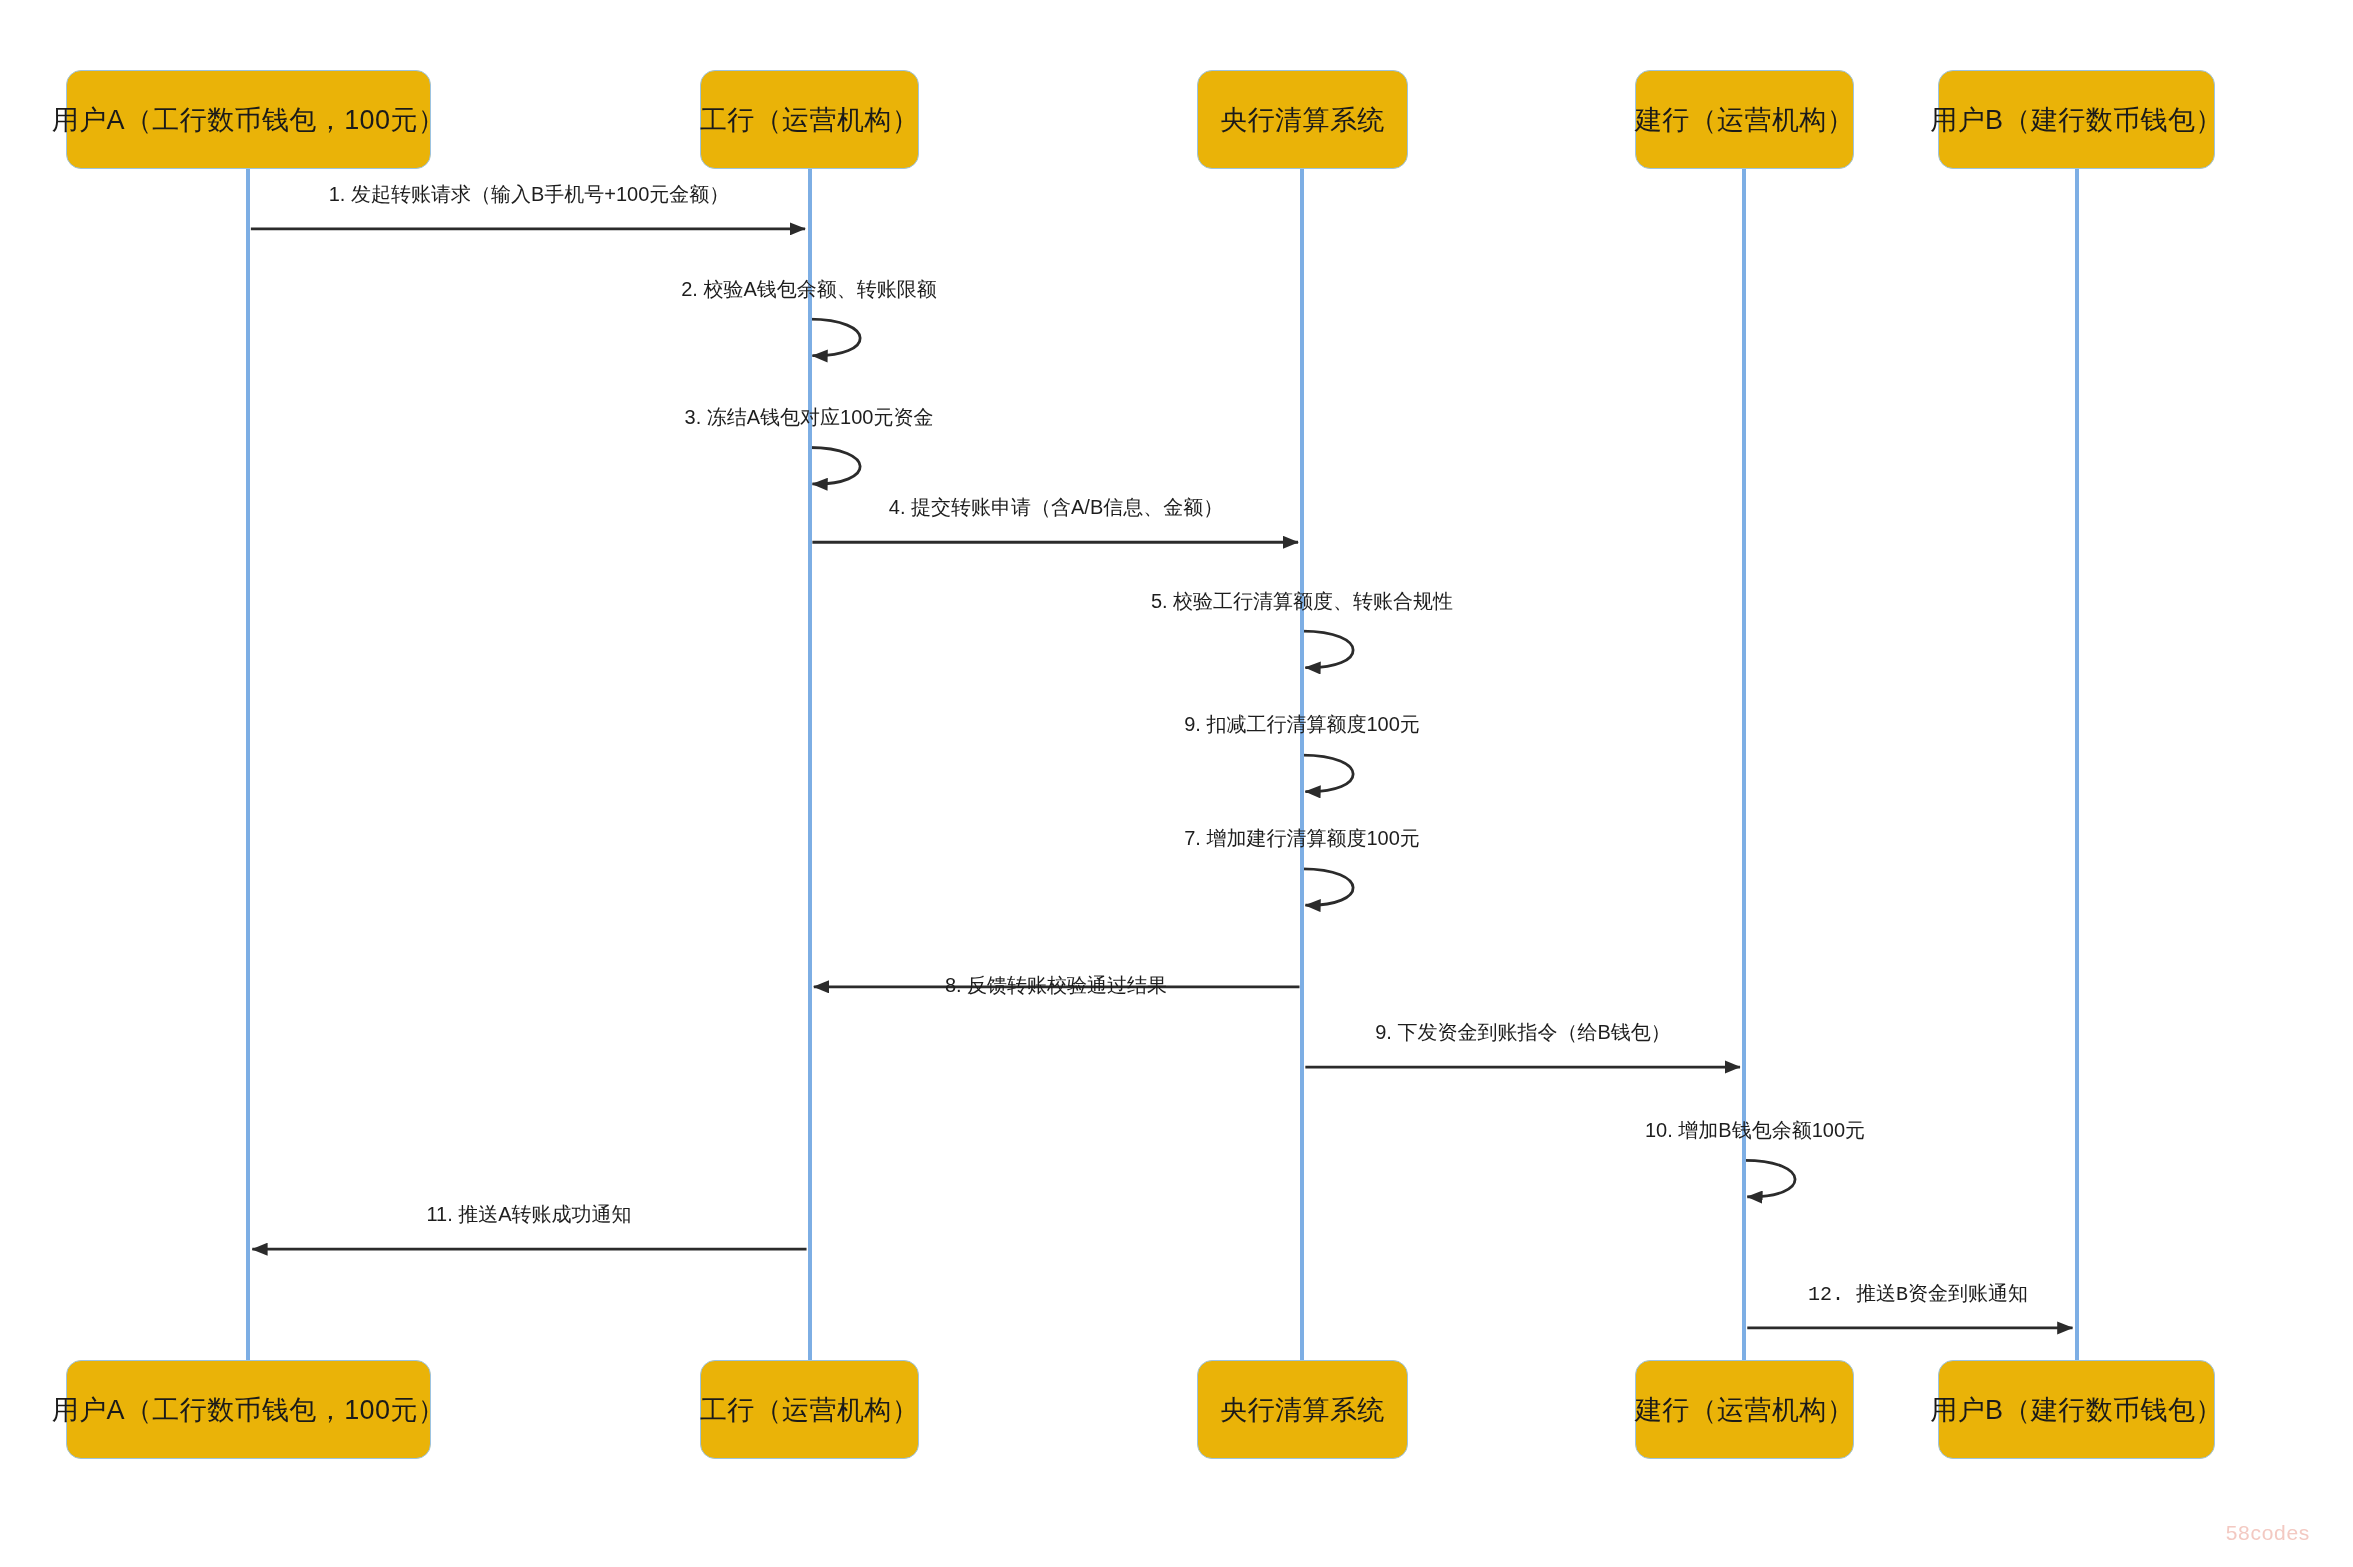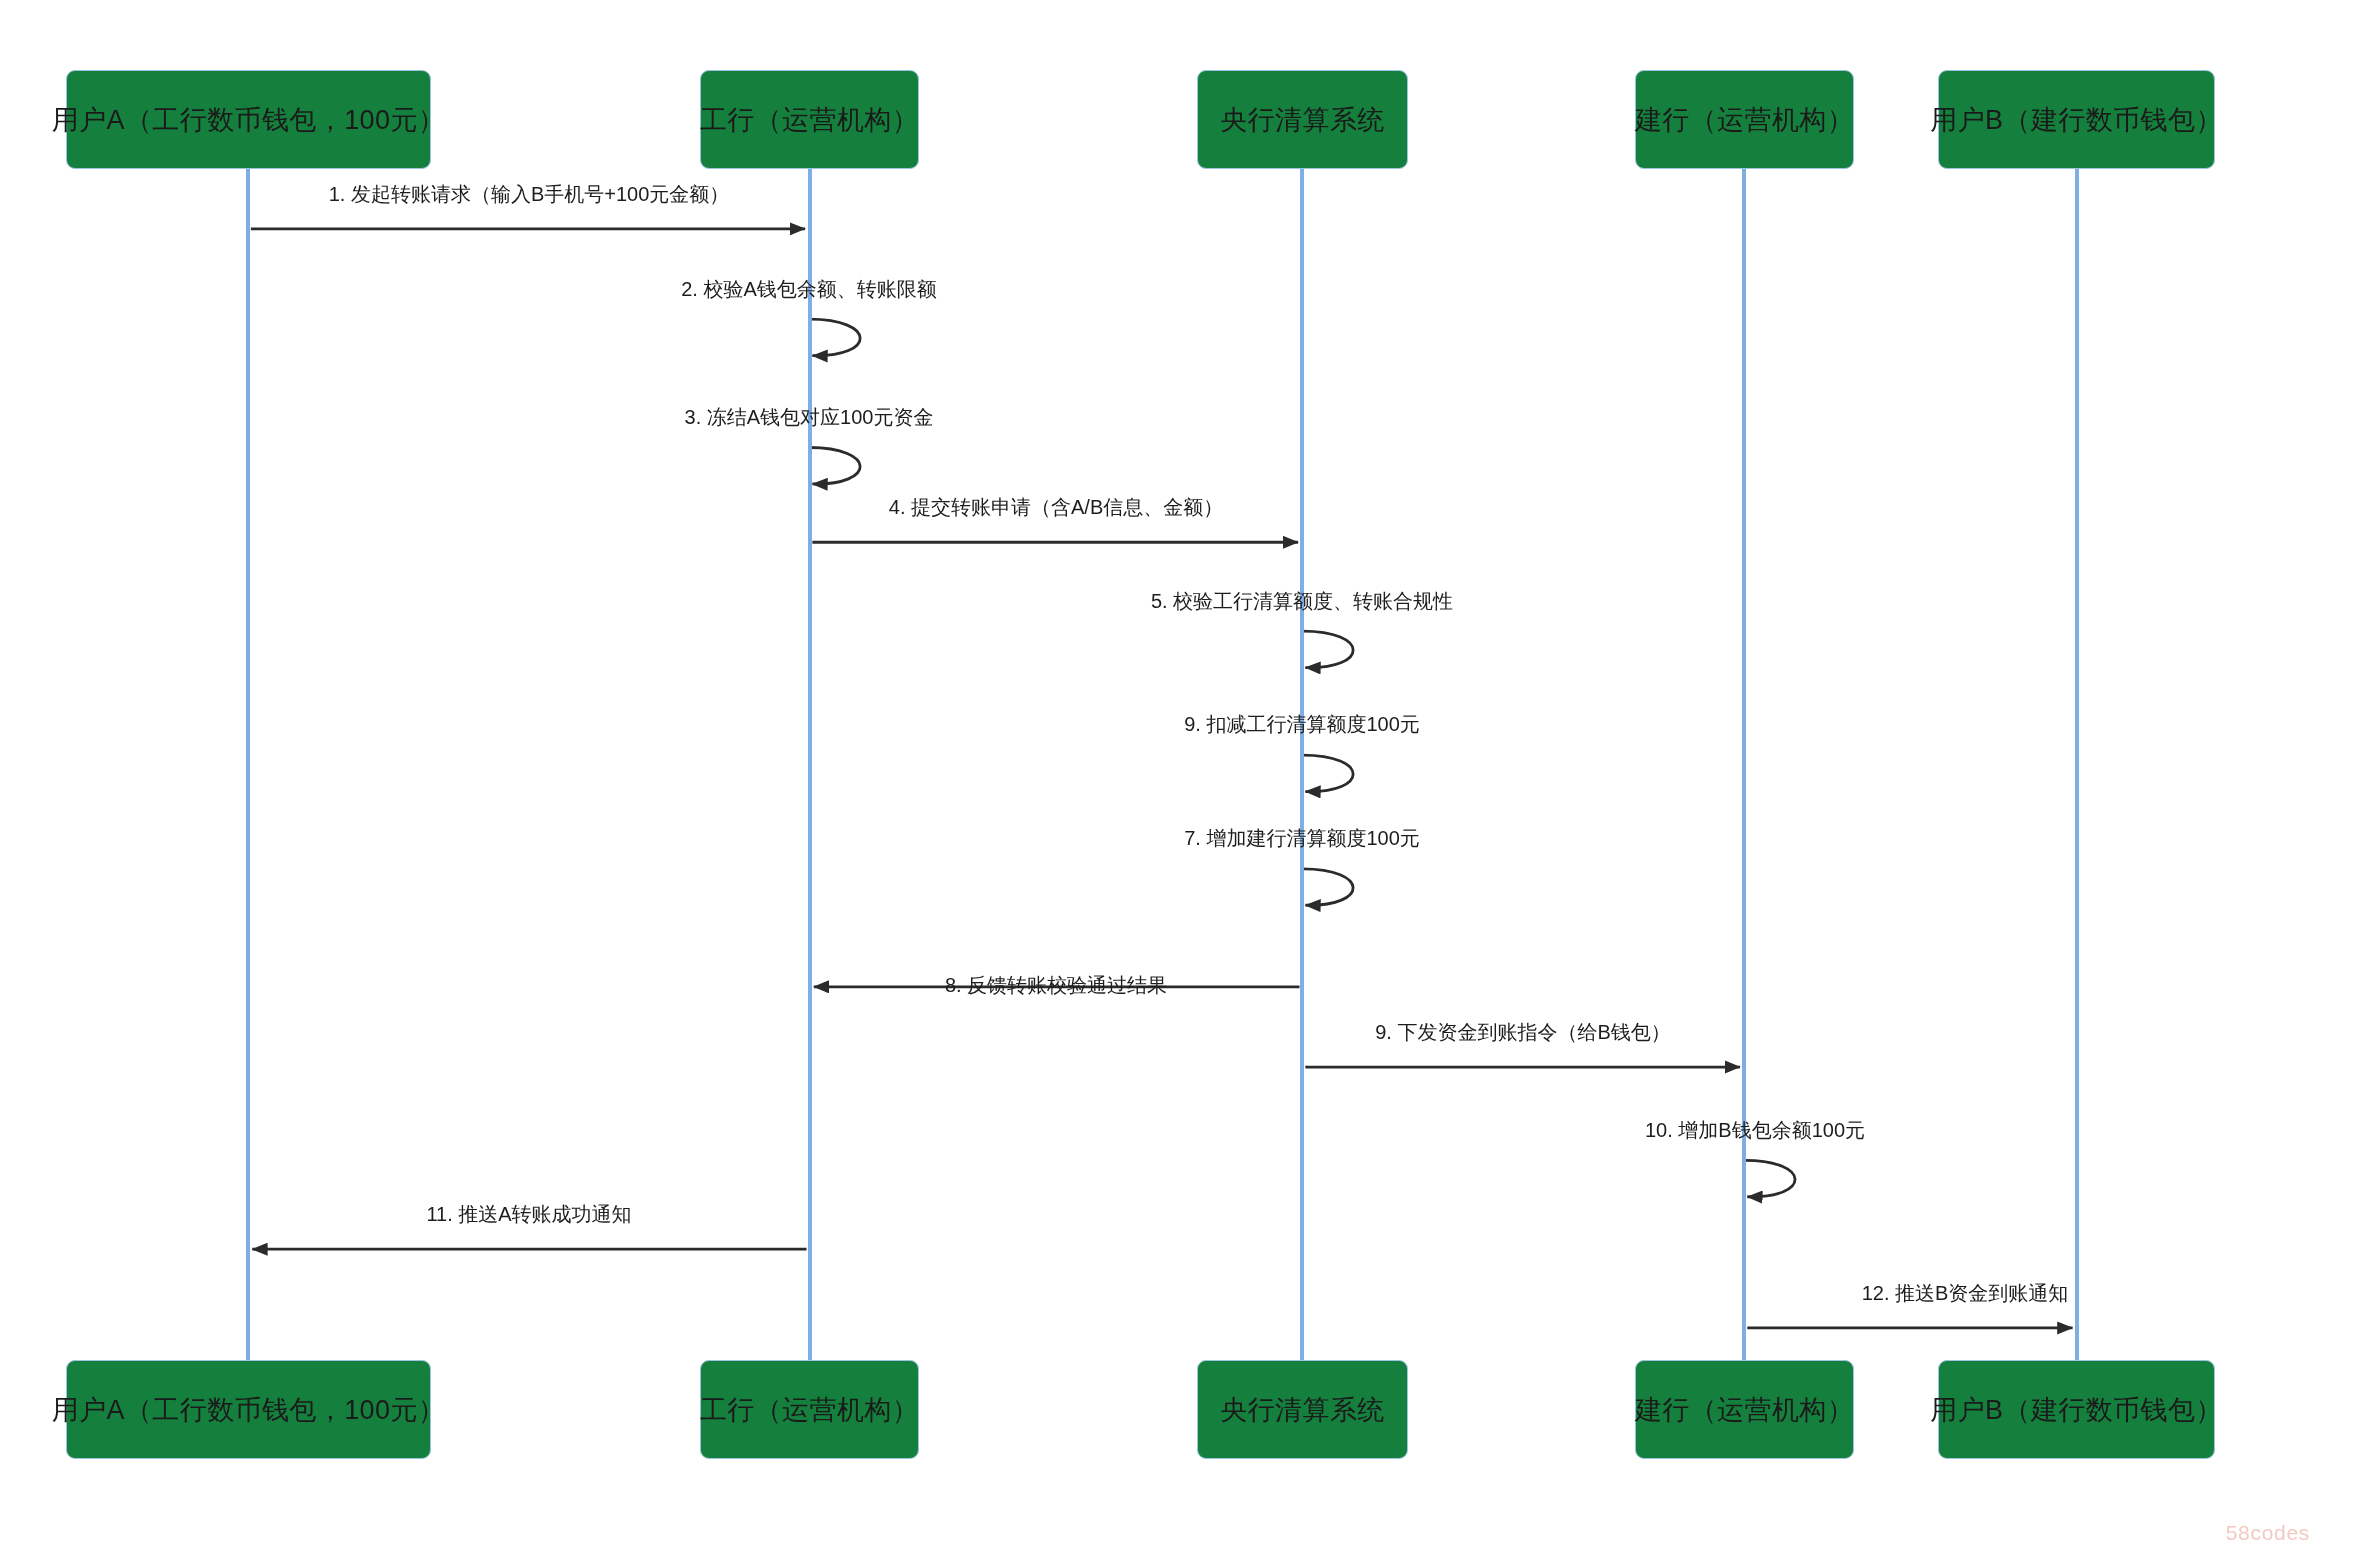--- a/index.html
+++ b/index.html
@@ -7,23 +7,23 @@
     font-family:"Liberation Sans","DejaVu Sans",sans-serif;
     width:2354px;height:1567px;position:relative;overflow:hidden;
     -webkit-font-smoothing:antialiased;
   }
   #stage{position:absolute;inset:0;}
 
   
   .participant{
     position:absolute;
     box-sizing:border-box;
-    background:#15803d;
+    background:#eab308;
     border:1.5px solid #9cc3e0;
-    border-radius:9px;
+    border-radius:15px;
     display:flex;align-items:center;justify-content:center;
     color:#1a1a1a;
     font-size:27px;
     letter-spacing:0.4px;
     white-space:nowrap;
     padding:0 13.3px;
   }
 
   
   .lifeline{
@@ -127,18 +127,18 @@
       <div class="msg-label" style="left:809px;top:276px;">2. 校验A钱包余额、转账限额</div>
       <div class="msg-label" style="left:809px;top:404px;">3. 冻结A钱包对应100元资金</div>
       <div class="msg-label" style="left:1056px;top:494px;">4. 提交转账申请（含A/B信息、金额）</div>
       <div class="msg-label" style="left:1302px;top:588px;">5. 校验工行清算额度、转账合规性</div>
       <div class="msg-label" style="left:1302px;top:711px;">9. 扣减工行清算额度100元</div>
       <div class="msg-label" style="left:1302px;top:825px;">7. 增加建行清算额度100元</div>
       <div class="msg-label" style="left:1056px;top:972px;">8. 反馈转账校验通过结果</div>
       <div class="msg-label" style="left:1523px;top:1019px;text-align:center;">9. 下发资金到账指令（给B钱包）</div>
       <div class="msg-label" style="left:1744px;top:1117px;margin-left:11px;">10. 增加B钱包余额100元</div>
       <div class="msg-label" style="left:529px;top:1201px;">11. 推送A转账成功通知</div>
-      <div class="msg-label" style="left:1965px;top:1280px;">12. 推送B资金到账通知</div>
+      <div class="msg-label" style="left:1918px;top:1280px;font-family:Liberation Mono, monospace;">12. 推送B资金到账通知</div>
     </div>
 
   <div class="watermark">58codes</div>
 </div>
 
 
 </body></html>

